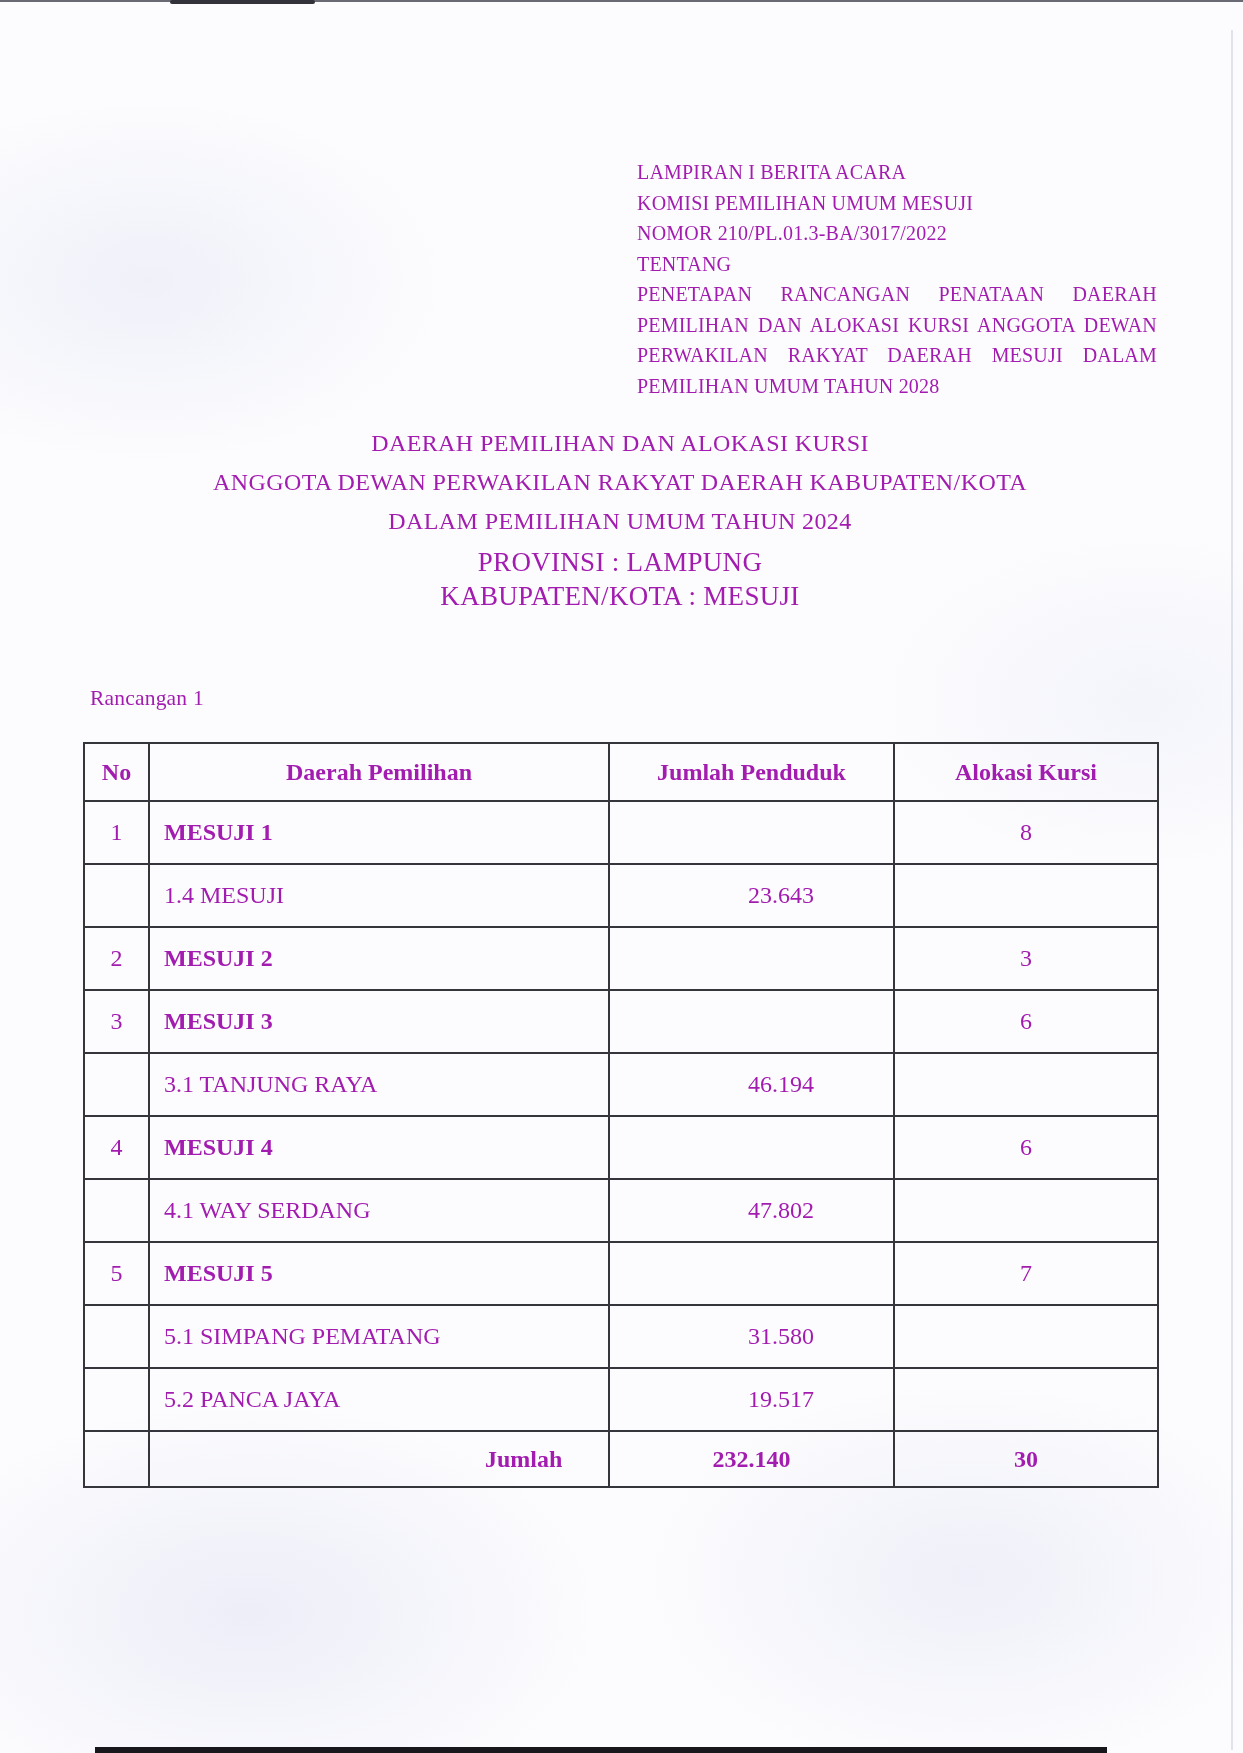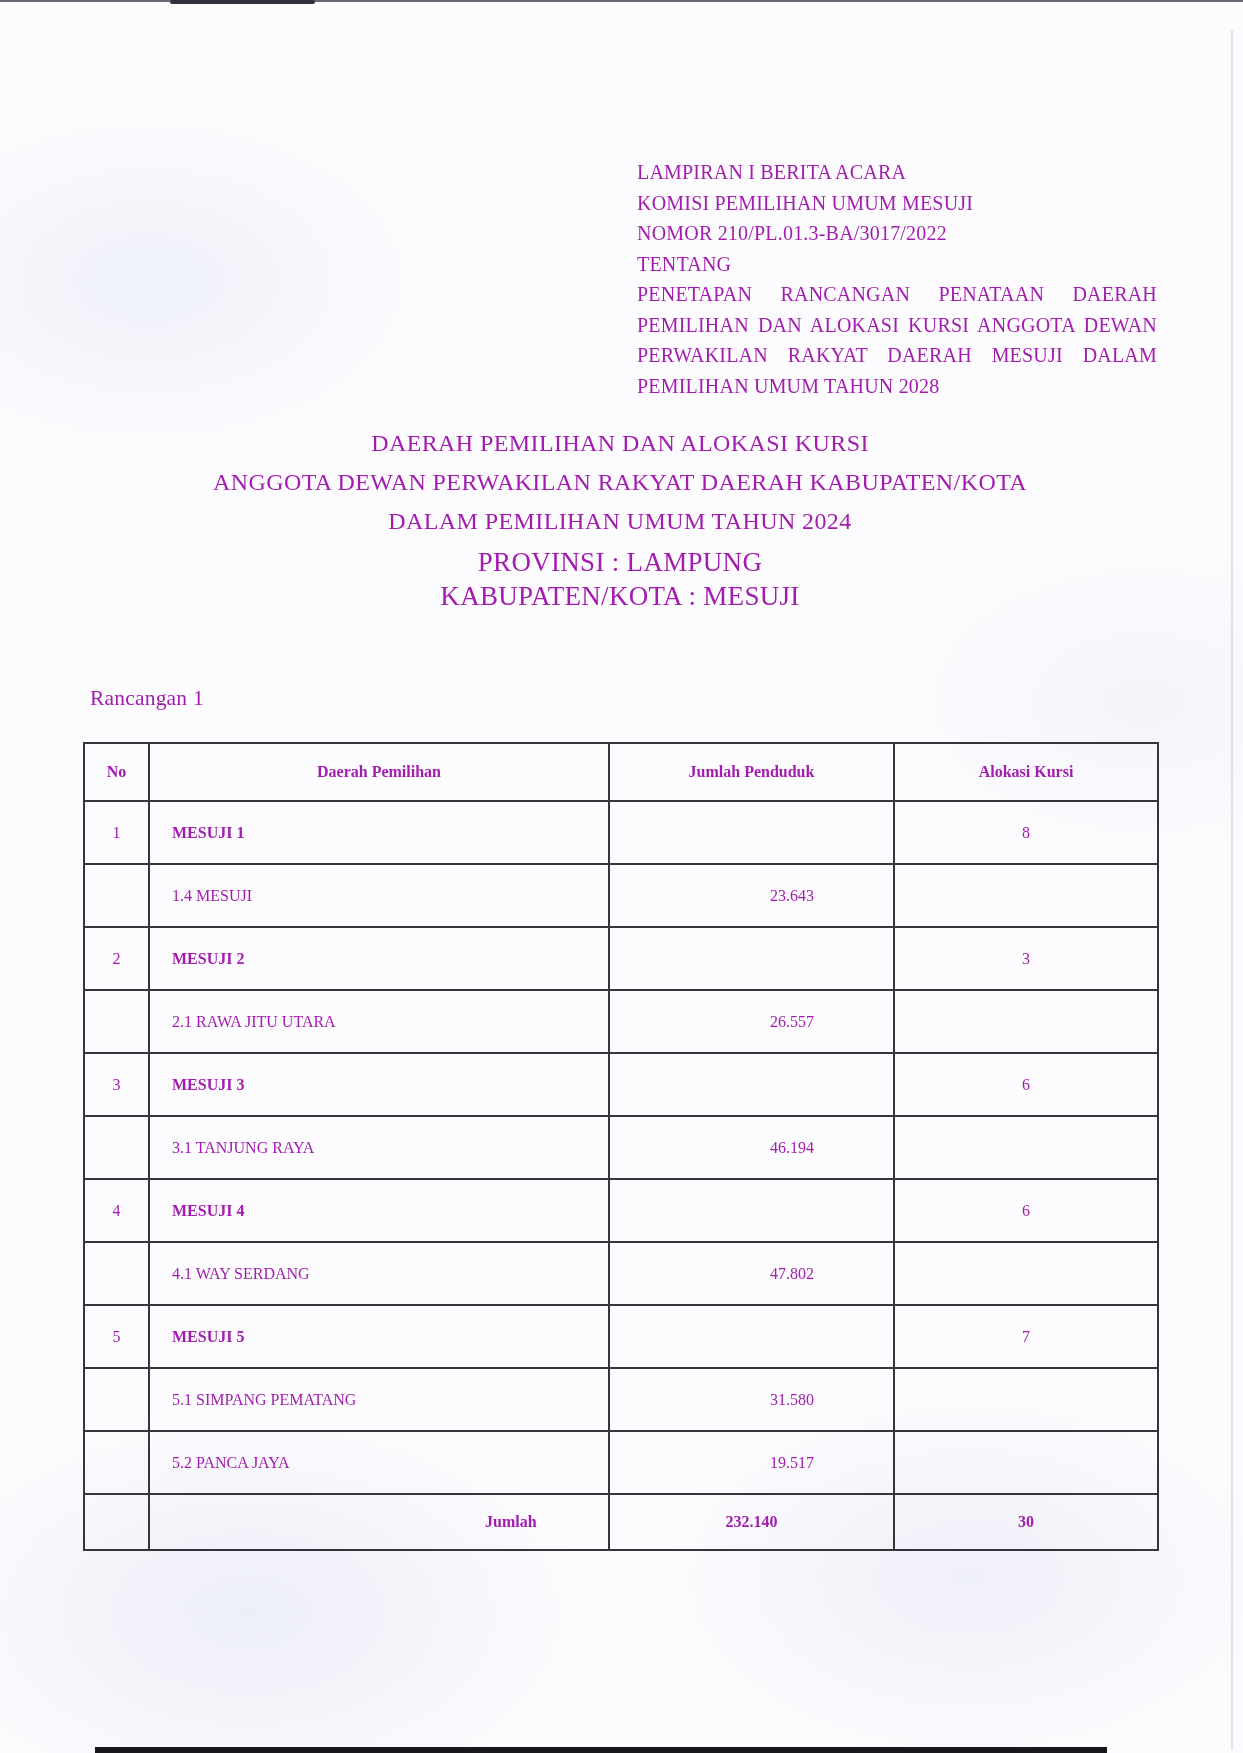--- a/index.html
+++ b/index.html
@@ -49,29 +49,29 @@
   .section-label { position:absolute; left:90px; top:686px; font-size:21.5px; letter-spacing:0.2px; }
 
   
   table.dapil {
     position:absolute; left:83px; top:742px;
     width:1074px; border-collapse:collapse; table-layout:fixed;
   }
   table.dapil th, table.dapil td {
     border:2px solid #35353c;
     vertical-align:middle;
-    font-size:16px;
+    font-size:24px;
     overflow:hidden;
     white-space:nowrap;
     margin-left:21px;
   }
   table.dapil thead th { height:54px; font-weight:bold; text-align:center; }
   table.dapil tbody td { height:59px; }
   .td-no    { text-align:center; }
-  .td-name  { text-align:left; padding-left:22px; }
+  .td-name  { text-align:left; padding-left:14px; }
   tr.row-dapil .td-name { font-weight:bold; }
   .td-num   { text-align:right; padding-right:79px; }
   .td-kursi { text-align:center; }
   table.dapil tfoot td { height:52px; font-weight:bold; }
   .footer-label { text-align:left; padding-left:335px; }
   .footer-num   { text-align:center; }
 </style>
 </head>
 <body>
 
@@ -130,26 +130,20 @@
           <td class="td-name">1.4 MESUJI</td>
           <td class="td-num">23.643</td>
           <td class="td-kursi"></td>
         </tr>
         <tr class="row-dapil">
           <td class="td-no">2</td>
           <td class="td-name">MESUJI 2</td>
           <td class="td-num"></td>
           <td class="td-kursi">3</td>
         </tr>
-        <tr class="row-sub">
-          <td class="td-no"></td>
-          <td class="td-name">2.1 RAWA JITU UTARA</td>
-          <td class="td-num">26.557</td>
-          <td class="td-kursi"></td>
-        </tr>
         <tr class="row-dapil">
           <td class="td-no">3</td>
           <td class="td-name">MESUJI 3</td>
           <td class="td-num"></td>
           <td class="td-kursi">6</td>
         </tr>
         <tr class="row-sub">
           <td class="td-no"></td>
           <td class="td-name">3.1 TANJUNG RAYA</td>
           <td class="td-num">46.194</td>

